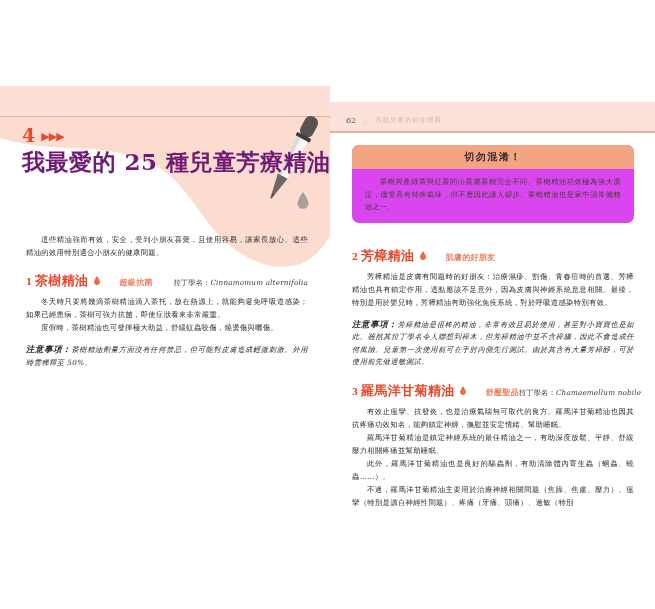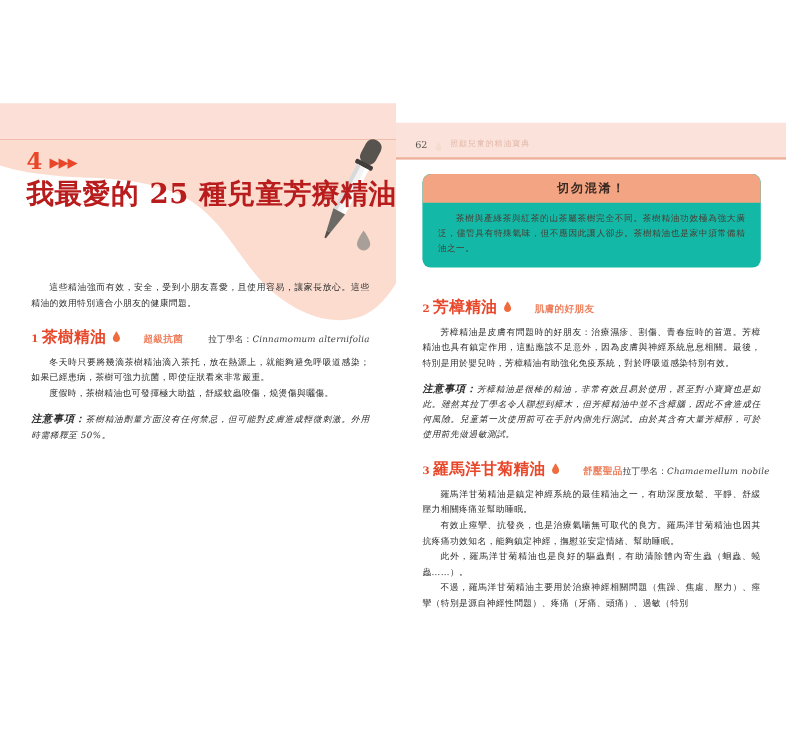--- a/index.html
+++ b/index.html
@@ -79,21 +79,21 @@
     color: #e8472a;
     letter-spacing: -1px;
     position: relative;
     top: -2px;
   }
   .chapter-title {
     margin-top: 4px;
     font-family: "DejaVu Serif", "Liberation Serif", serif;
     font-size: 23px;
     font-weight: bold;
-    color: #b91c1c;
+    color: #701a75;
     letter-spacing: 0.5px;
     line-height: 1.15;
     white-space: nowrap;
   }
 
   
   .dropper {
     position: absolute;
     left: 262px;
     top: 22px;
@@ -237,21 +237,21 @@
   .running-title {
     font-size: 6.6px;
     color: #e2b7a8;
     letter-spacing: 0.8px;
     font-family: "DejaVu Sans", "Liberation Sans", sans-serif;
   }
 
   #right-page .page-body { top: 43px; left: 22px; width: 282px; }
 
   .caution-box {
-    background: #14b8a6;
+    background: #d946ef;
     border-radius: 7px;
     padding: 7px 13px 9px 13px;
     margin-bottom: 22px;
     overflow: hidden;
   }
   .caution-title {
     background: #f3a483;
     margin: -7px -13px 7px -13px;
     padding: 5px 0 5px 0;
     text-align: center;
@@ -397,21 +397,21 @@
                 <path d="M3,0 C3,0 6,4.4 6,6.1 C6,7.7 4.65,9 3,9 C1.35,9 0,7.7 0,6.1 C0,4.4 3,0 3,0 Z" fill="#ee6c3d"></path>
               </svg>
           </span>
           <span class="oil-tagline">舒壓聖品</span>
         </span>
         <span class="latin-wrap latin-line-right">
           <span class="latin-label">拉丁學名：</span><span class="latin-name">Chamaemellum nobile</span>
         </span>
       </div>
 
+      <p class="para">有效止痙攣、抗發炎，也是治療氣喘無可取代的良方。羅馬洋甘菊精油也因其抗疼痛功效知名，能夠鎮定神經，撫慰並安定情緒、幫助睡眠。</p>
       <p class="para">羅馬洋甘菊精油是鎮定神經系統的最佳精油之一，有助深度放鬆、平靜、舒緩壓力相關疼痛並幫助睡眠。</p>
-      <p class="para">有效止痙攣、抗發炎，也是治療氣喘無可取代的良方。羅馬洋甘菊精油也因其抗疼痛功效知名，能夠鎮定神經，撫慰並安定情緒、幫助睡眠。</p>
       <p class="para">此外，羅馬洋甘菊精油也是良好的驅蟲劑，有助清除體內寄生蟲（蛔蟲、蟯蟲……）。</p>
       <p class="para">不過，羅馬洋甘菊精油主要用於治療神經相關問題（焦躁、焦慮、壓力）、痙攣（特別是源自神經性問題）、疼痛（牙痛、頭痛）、過敏（特別</p>
 
     </div>
   </div>
 
 </div>
 
 </body></html>

